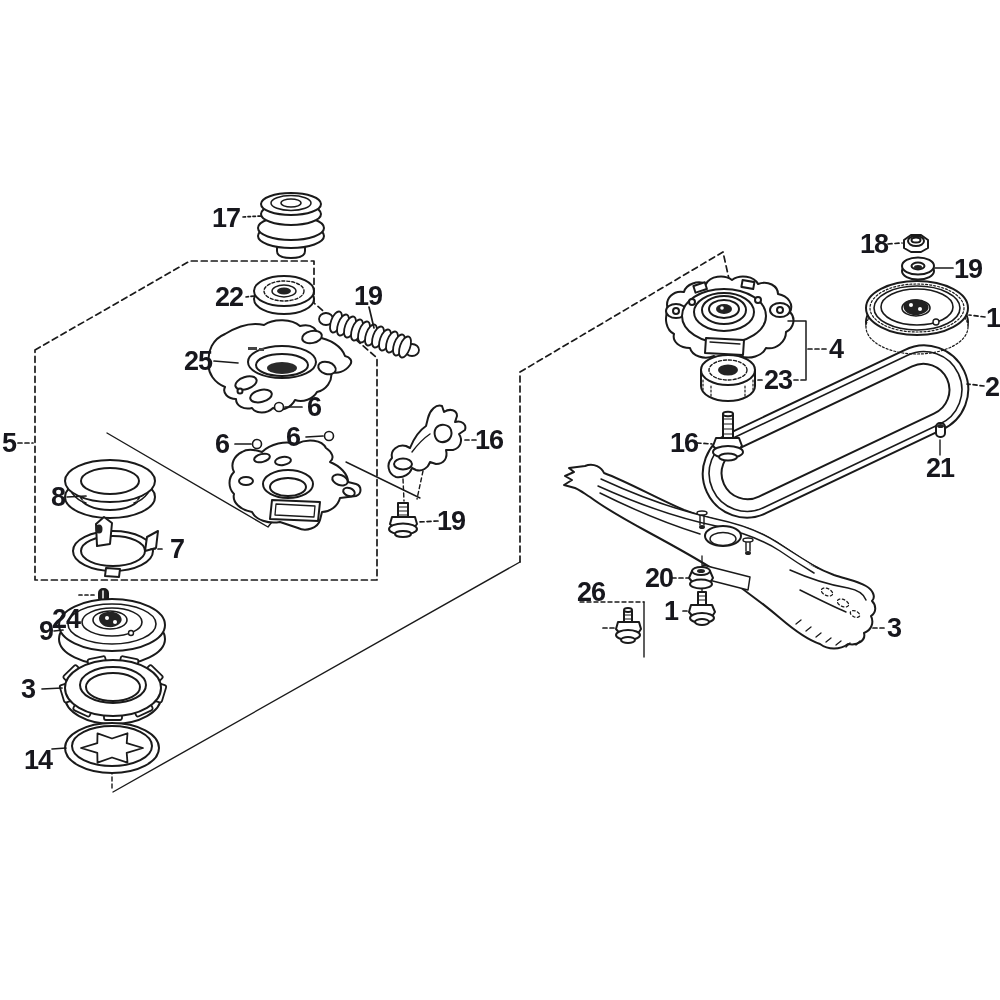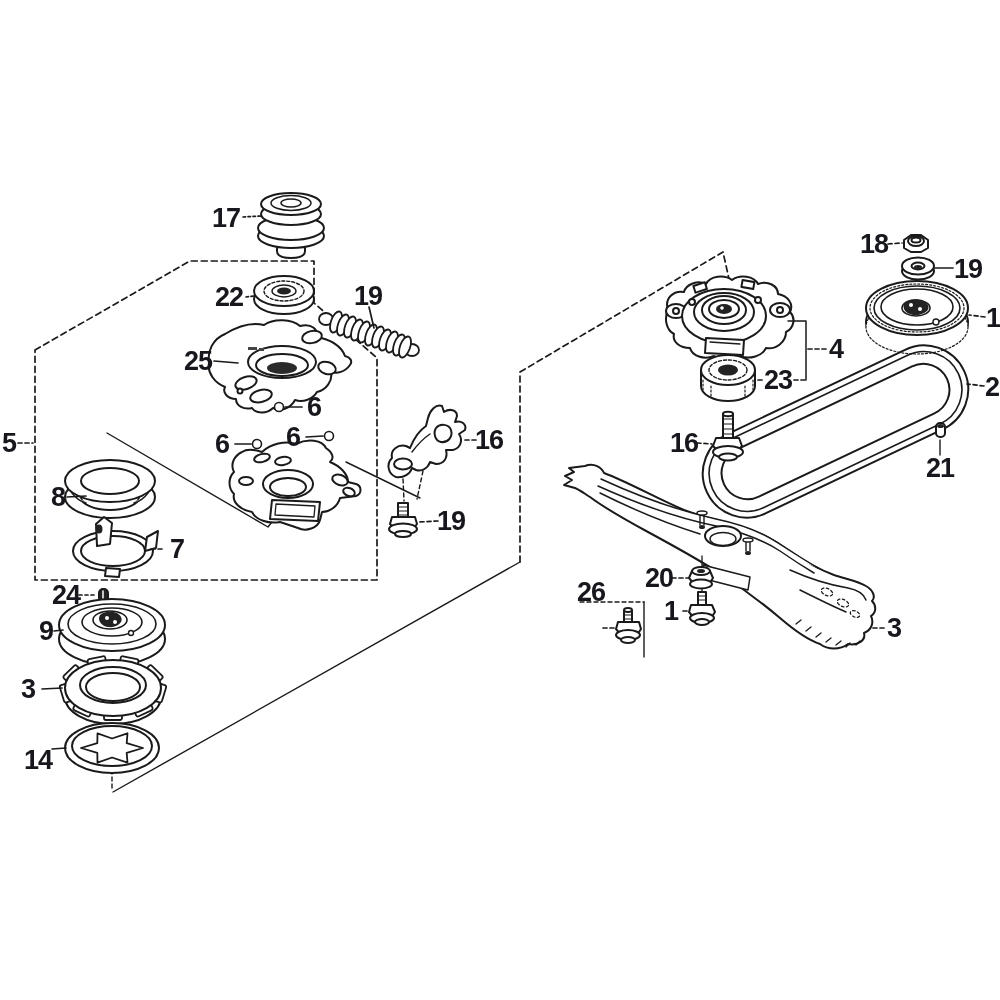--- a/index.html
+++ b/index.html
@@ -402,16 +402,16 @@
 <span class="plabel" style="left:38px;top:760px">14</span>
 <span class="plabel" style="left:451px;top:521px">19</span>
 <span class="plabel" style="left:684px;top:443px">16</span>
 <span class="plabel" style="left:671px;top:611px">1</span>
 <span class="plabel" style="left:874px;top:244px">18</span>
 <span class="plabel" style="left:968px;top:269px">19</span>
 <span class="plabel" style="left:659px;top:578px">20</span>
 <span class="plabel" style="left:940px;top:468px">21</span>
 <span class="plabel" style="left:229px;top:297px">22</span>
 <span class="plabel" style="left:778px;top:380px">23</span>
-<span class="plabel" style="left:66px;top:595px">24</span>
+<span class="plabel" style="left:66px;top:619px">24</span>
 <span class="plabel" style="left:198px;top:361px">25</span>
 <span class="plabel" style="left:591px;top:592px">26</span>
 </div>
 
 </body></html>

